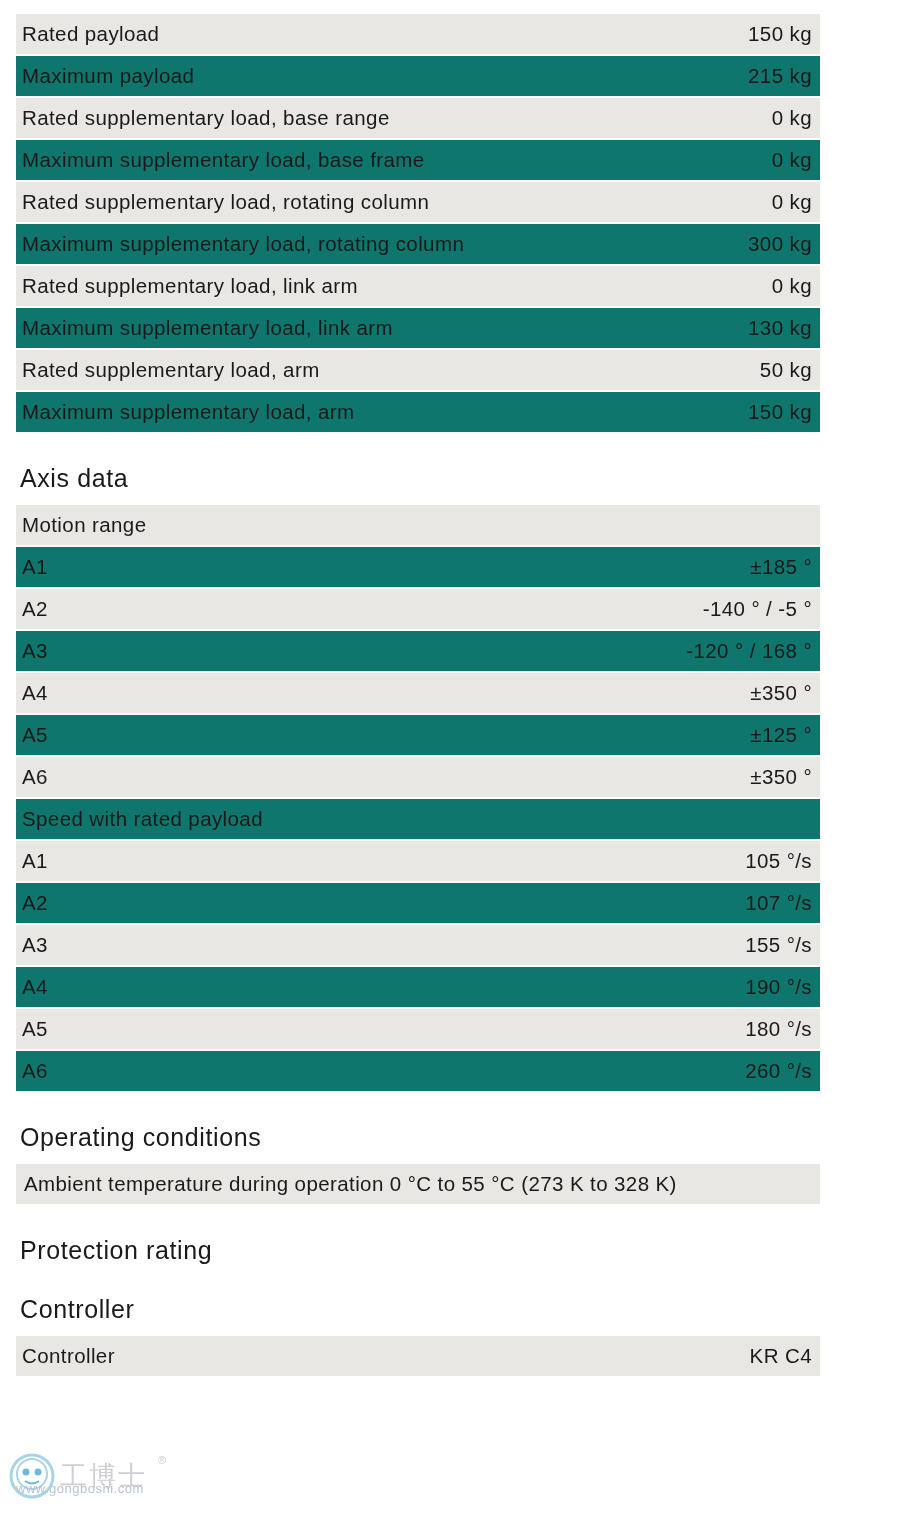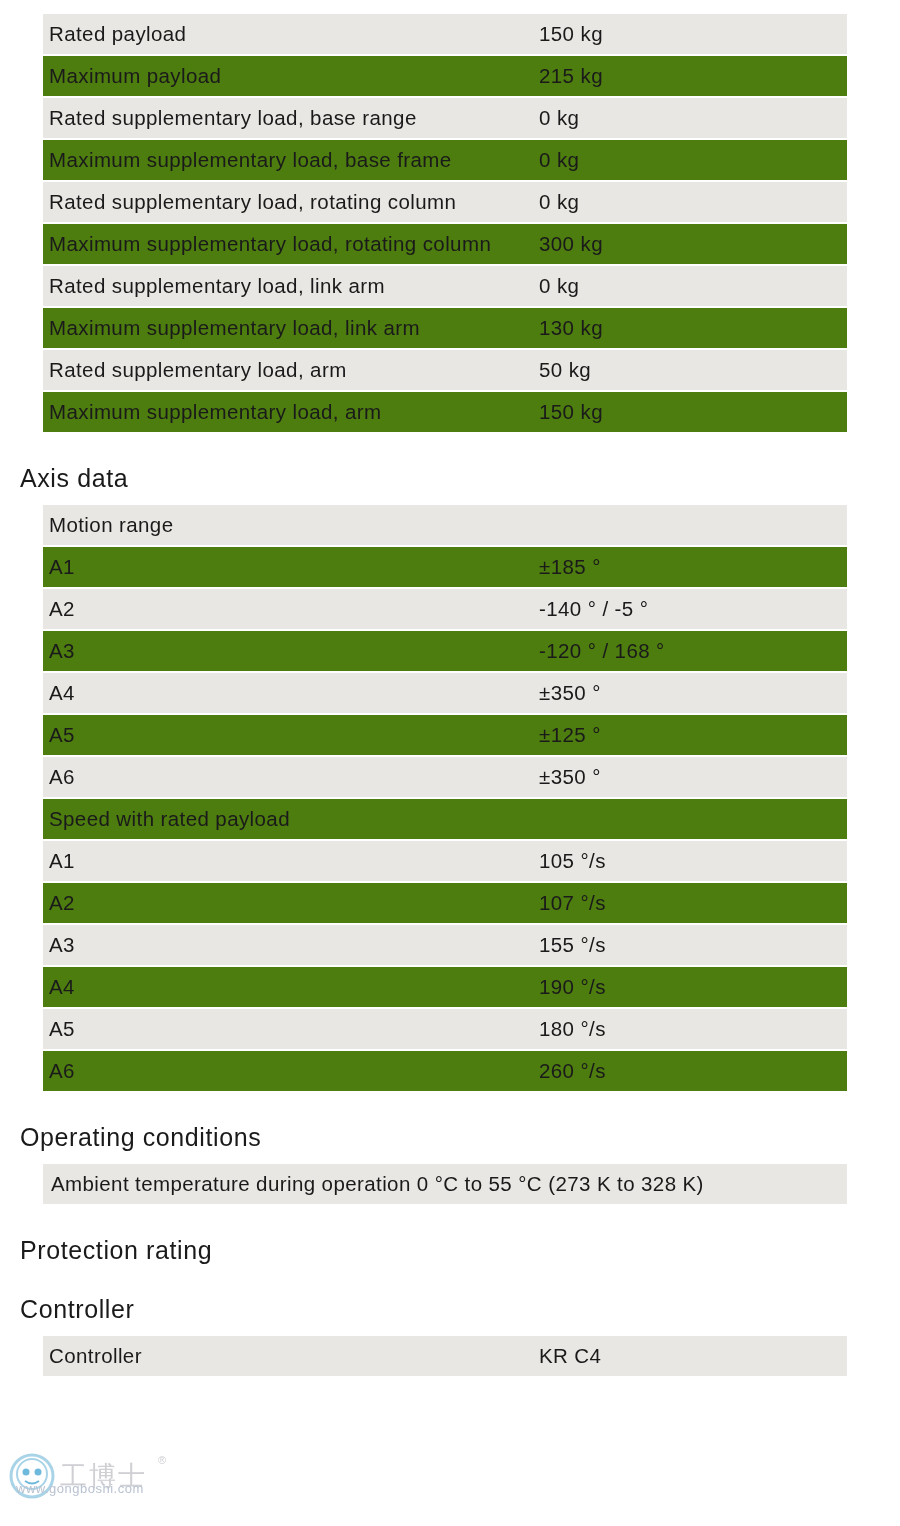--- a/index.html
+++ b/index.html
@@ -17,41 +17,40 @@
   }
   .page {
     padding: 14px 16px 0 16px;
     box-sizing: border-box;
     width: 900px;
   }
   table.spec {
     width: 804px;
     border-collapse: collapse;
     table-layout: fixed;
-    margin-left: 27px;
   }
   table.spec tr {
     background: #e9e7e4;
   }
   table.spec tr.alt {
-    background: #4d7c0f;
+    background: #0f766e;
   }
   table.spec td {
     font-size: 20.5px;
     line-height: 26px;
     padding: 7px 8px 7px 6px;
     letter-spacing: 0.4px;
     vertical-align: baseline;
     border-bottom: 2px solid #ffffff;
   }
   table.spec td.label {
     text-align: left;
   }
   table.spec td.value {
-    text-align: left;
+    text-align: right;
     white-space: nowrap;
     width: 300px;
   }
   table.spec td.full {
     text-align: left;
     padding-left: 8px;
   }
   h2.section {
     font-size: 25px;
     font-weight: normal;

